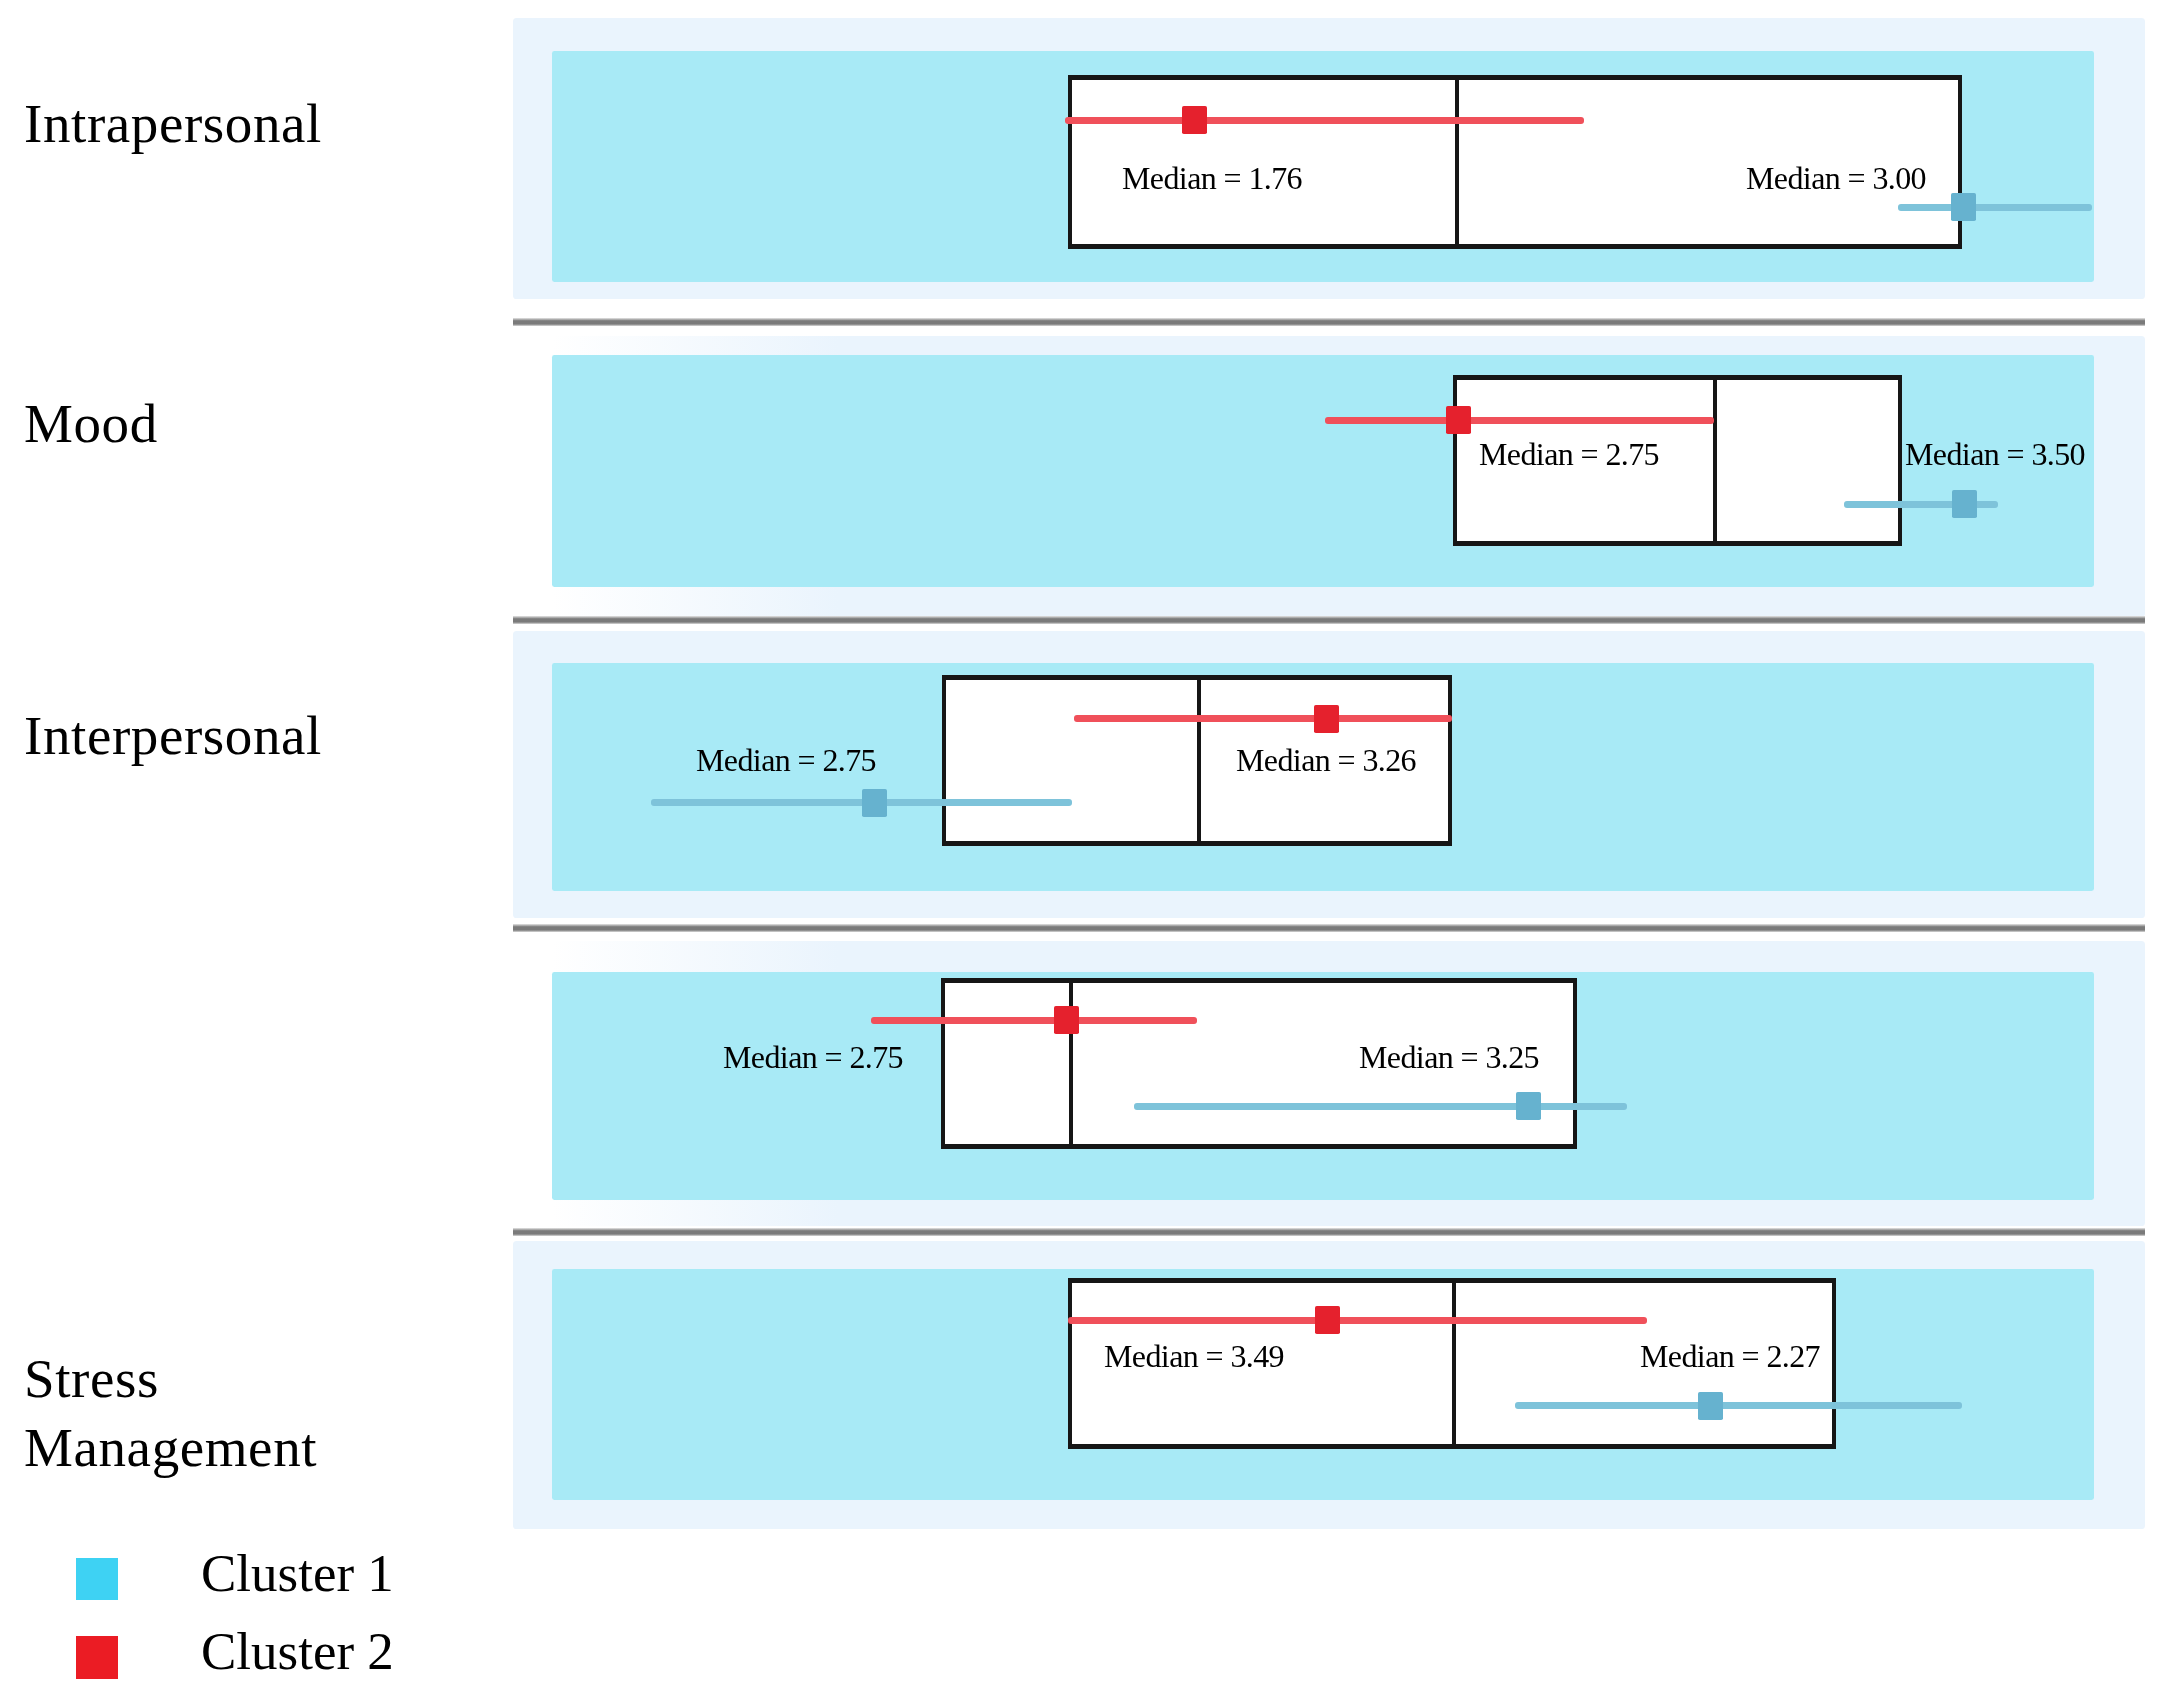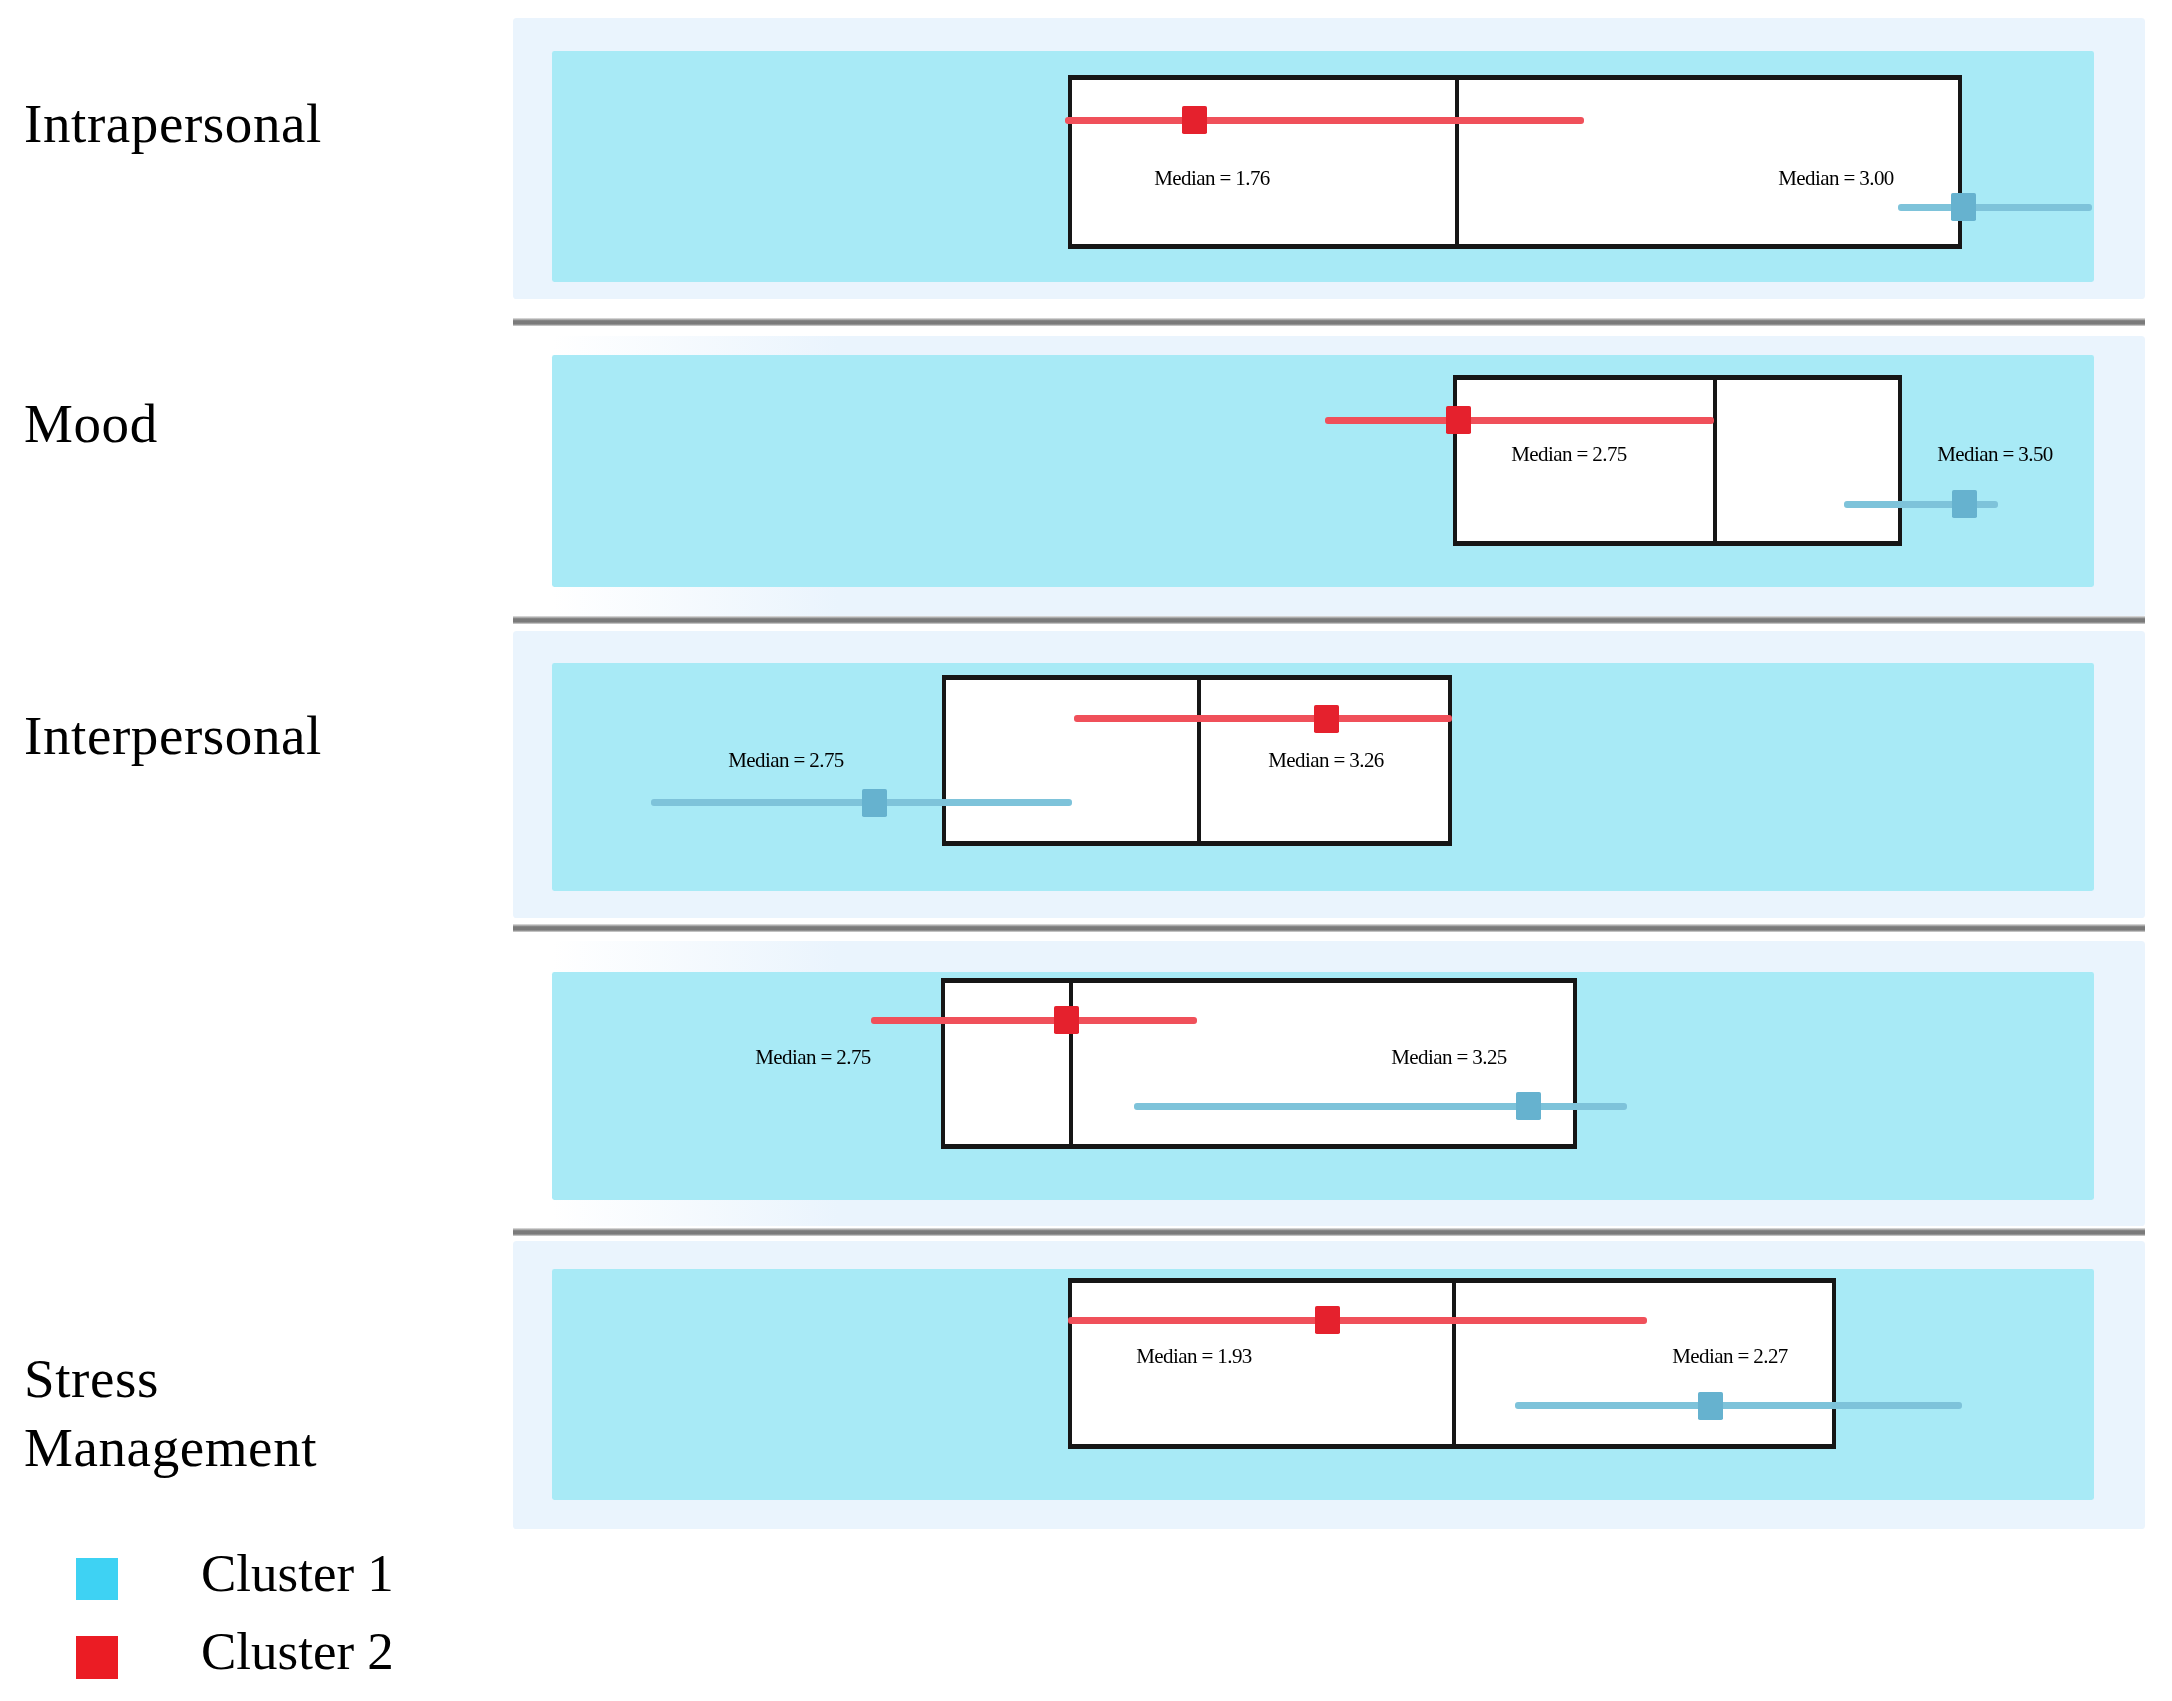--- a/index.html
+++ b/index.html
@@ -46,21 +46,21 @@
   .marker{
     position:absolute;
     width:25px;height:28px;
     border-radius:1.8px;
   }
   .marker.red{background:var(--red-marker,#E5212D);}
   .marker.cyan{background:var(--cyan-marker,#66B2CF);}
   .mlabel{
     position:absolute;
     transform:translate(-50%,-50%);
-    font-size:21px;
+    font-size:32px;
     letter-spacing:-0.6px;
     color:var(--text,#000000);
     white-space:nowrap;
   }
   .sep{
     position:absolute;
     height:8.4px;
     background:linear-gradient(180deg,#e6e6e6 0%,var(--separator,#7A7A7A) 35%,var(--separator,#7A7A7A) 75%,#d9d9d9 100%);
   }
   .cat{
@@ -147,21 +147,21 @@
 
   <div class="band" style="left:513px;top:1241px;width:1632px;height:288px"></div>
   <div class="panel" style="left:552px;top:1269px;width:1542px;height:231px"></div>
   <div class="box" style="left:1068px;top:1278px;width:768px;height:171px">
     <div class="vdiv" style="left:380px"></div>
   </div>
   <div class="whisker red" style="left:1068px;top:1317px;width:579px"></div>
   <div class="marker red" style="left:1315px;top:1306px"></div>
   <div class="whisker cyan" style="left:1515px;top:1402px;width:447px"></div>
   <div class="marker cyan" style="left:1698px;top:1392px"></div>
-  <div class="mlabel" style="left:1194px;top:1356px">Median = 1.93</div>
+  <div class="mlabel" style="left:1194px;top:1356px">Median = 3.49</div>
   <div class="mlabel" style="left:1730px;top:1356px">Median = 2.27</div>
 
   <div class="cat" style="top:90px">Intrapersonal</div>
   <div class="cat" style="top:390px">Mood</div>
   <div class="cat" style="top:702px">Interpersonal</div>
   <div class="cat wrap" style="top:1301px">Stress Management</div>
 
   <div class="legend-swatch" style="left:76px;top:1558px;height:42px;background:var(--legend-cluster1,#3ED2F3)"></div>
   <div class="legend-label" style="top:1543px">Cluster 1</div>
   <div class="legend-swatch" style="left:76px;top:1636px;height:43px;background:var(--legend-cluster2,#EB1C24)"></div>

